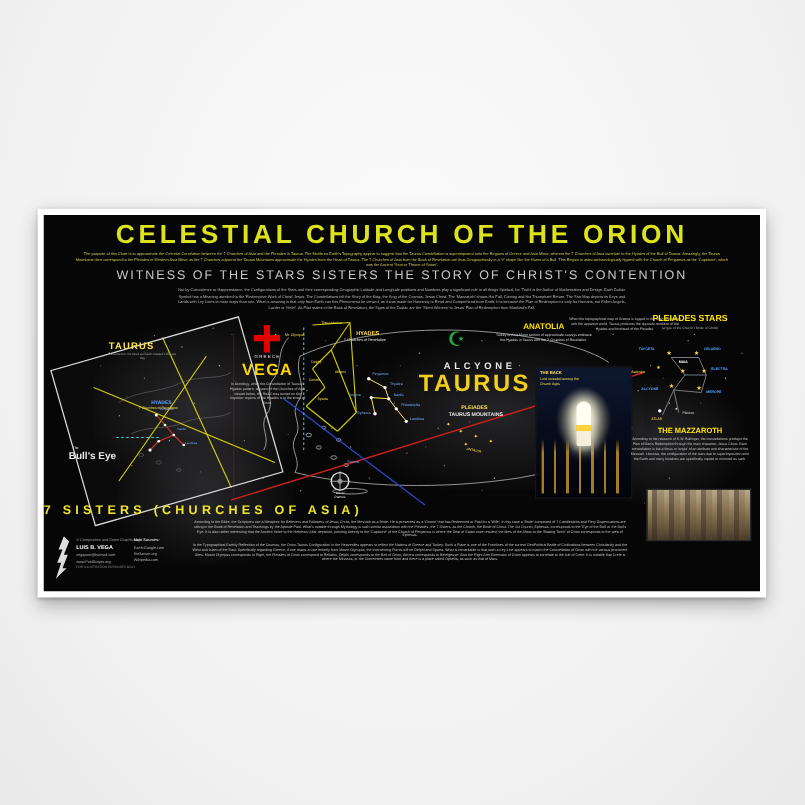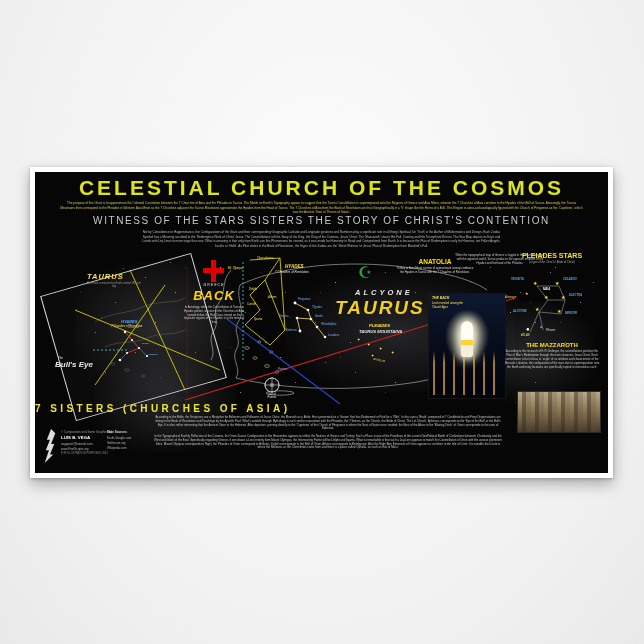--- a/index.html
+++ b/index.html
@@ -36,21 +36,21 @@
   
   .title{position:absolute;left:0;top:4px;width:100%;margin:0;text-align:center;
     font-size:21px;font-weight:bold;letter-spacing:3px;color:#dce31c;}
   .introP{position:absolute;left:25px;top:29px;width:523px;margin:0;font-size:3.1px;line-height:1.5;
     color:#cfc95a;text-align:center;}
   .witness{position:absolute;left:0;top:43px;width:100%;margin:0;text-align:center;
     font-size:10px;font-weight:normal;letter-spacing:1.6px;color:#c8c8c8;}
   .introP2{position:absolute;left:105px;top:58px;width:363px;margin:0;font-size:3.1px;line-height:1.5;
     color:#bdbdbd;text-align:center;}
   
-  .ml{position:absolute;font-size:2.8px;line-height:1.05;white-space:nowrap;font-style:italic;}
+  .ml{position:absolute;font-size:2.8px;line-height:1.05;white-space:nowrap;}
   .yl{color:#ffe24a;} .bl{color:#7fb2ff;} .wl{color:#e8e8e8;}
   .inset-frame{position:absolute;left:20px;top:100px;width:155px;height:128px;border:1px solid #d9d9d9;
     transform:rotate(-16deg);background:rgba(255,255,255,.025);}
   .cross-v{position:absolute;left:176px;top:88px;width:5px;height:22px;background:#e00000;}
   .cross-h{position:absolute;left:168px;top:96px;width:21px;height:5px;background:#e00000;}
   .christ{position:absolute;left:393px;top:121px;width:76px;height:104px;border:1px solid #151515;
     background:linear-gradient(180deg,#0d1830 0%,#070d1d 45%,#02030a 100%);overflow:hidden;}
   .christ .glow{position:absolute;left:50%;top:40%;width:62px;height:74px;transform:translate(-50%,-50%);
     background:radial-gradient(closest-side,rgba(255,255,250,.95),rgba(255,240,200,.35) 45%,transparent 72%);}
   .christ .figure{position:absolute;left:50%;top:26%;width:12px;height:36px;transform:translateX(-50%);
@@ -79,21 +79,21 @@
 
 <div class="sheet">
   <div class="black">
     <div class="sf sf1"></div>
     <div class="sf sf2"></div>
     <div class="neb n1"></div>
     <div class="neb n2"></div>
     <div class="neb n3"></div>
     <div class="neb n4"></div>
 
-    <h1 class="title">CELESTIAL CHURCH OF THE COSMOS</h1>
+    <h1 class="title">CELESTIAL CHURCH OF THE ORION</h1>
     <p class="introP">The purpose of this Chart is to approximate the Celestial Correlation between the 7 Churches of Asia and the Pleiades in Taurus. The Motifs on Earth's Topography appear to suggest that the Taurus Constellation is superimposed onto the Regions of Greece and Asia Minor, wherein the 7 Churches of Asia correlate to the Hyades of the Bull of Taurus. Amazingly, the Taurus Mountains then correspond to the Pleiades in Western Asia Minor as the 7 Churches adjacent the Taurus Mountains approximate the Hyades from the Head of Taurus. The 7 Churches of Asia from the Book of Revelation are thus Geographically in a 'V' shape like the Horns of a Bull. This Region is astro-archaeologically figured with the Church of Pergamos as the 'Capstone', which was the Ancient 'Seat or Throne of Satan'.</p>
     <h2 class="witness">WITNESS OF THE STARS SISTERS THE STORY OF CHRIST'S CONTENTION</h2>
     <p class="introP2">Not by Coincidence or Happenstance, the Configurations of the Stars and their corresponding Geographic Latitude and Longitude positions and Numbers play a significant role in all things Spiritual, for 'Truth' is the Author of Mathematics and Design. Each Zodiac Symbol has a Meaning ascribed to the 'Redemptive Work of Christ' Jesus. The Constellations tell the Story of the King, the King of the Cosmos, Jesus Christ. The 'Mazzaroth' shows His Fall, Coming and His Triumphant Return. The Star Map depicts its Keys and Lands with Ley Lines in more ways than one. What is amazing is that only from Earth can this Phenomena be viewed, as it was made for Humanity to Read and Comprehend from Earth. It is because the Plan of Redemption is only for Humans, not Fallen Angels, Lucifer or 'Helel'. As Pilot states in the Book of Revelation, the Signs of the Zodiac are the 'Silent Witness' to Jesus' Plan of Redemption from Mankind's Fall.</p>
 
     <svg style="position:absolute;left:0;top:0;" width="573" height="301" viewBox="0 0 573 301">
 
       <g fill="none" stroke="#cfcfcf" stroke-width="0.7" opacity="0.8">
         <path d="M205,113 C240,96 300,88 360,94 C400,98 435,106 452,118"></path>
         <path d="M205,113 C200,128 212,138 203,150 C197,160 208,168 201,178 C196,188 207,196 201,206"></path>
         <path d="M201,206 C250,218 320,220 382,210 C420,203 448,193 458,178"></path>
@@ -180,21 +180,21 @@
     <span class="ml yl" style="left:76px;top:153px;font-size:2.8px;">7 Churches of Revelation</span>
     <span class="ml wl" style="left:23px;top:185px;font-size:2.8px;">The</span>
     <span class="ml wl" style="left:20px;top:189px;font-size:8px;font-weight:bold;">Bull's Eye</span>
     <span class="ml bl" style="left:93px;top:155px;font-size:2.4px;">Pergamos</span>
     <span class="ml bl" style="left:107px;top:171px;font-size:2.4px;">Sardis</span>
     <span class="ml bl" style="left:113px;top:182px;font-size:2.4px;">Laodicea</span>
 
     <div class="cross-v"></div>
     <div class="cross-h"></div>
     <span class="ml wl" style="left:157px;top:112px;width:44px;text-align:center;font-size:3.5px;letter-spacing:1px;">GREECE</span>
-    <span class="ml" style="left:154px;top:117px;width:50px;text-align:center;font-size:13px;font-weight:bold;letter-spacing:1px;color:#ffd400;">BACK</span>
+    <span class="ml" style="left:154px;top:117px;width:50px;text-align:center;font-size:13px;font-weight:bold;letter-spacing:1px;color:#ffd400;">VEGA</span>
     <p class="tinyP" style="left:148px;top:134px;width:62px;font-size:2.8px;line-height:1.35;text-align:center;">In Astrology, when the Constellation of Taurus's Hyades pattern, as seen of the Churches of Asia viewed below, the Red Cross turned on the Imposter regions of the Hyades is in the times of Orion.</p>
 
     <span class="ml yl" style="left:222px;top:85px;">Thessalonica</span>
     <span class="ml yl" style="left:193px;top:95px;">Mt. Olympus</span>
     <span class="ml yl" style="left:214px;top:116px;">Delphi</span>
     <span class="ml yl" style="left:233px;top:124px;">Athens</span>
     <span class="ml yl" style="left:212px;top:131px;">Corinth</span>
     <span class="ml yl" style="left:219px;top:146px;">Sparta</span>
     <span class="ml bl" style="left:243px;top:196px;">Patmos</span>
     <span class="ml wl" style="left:228px;top:222px;width:18px;text-align:center;font-size:2.6px;white-space:pre-line;">Isle of

